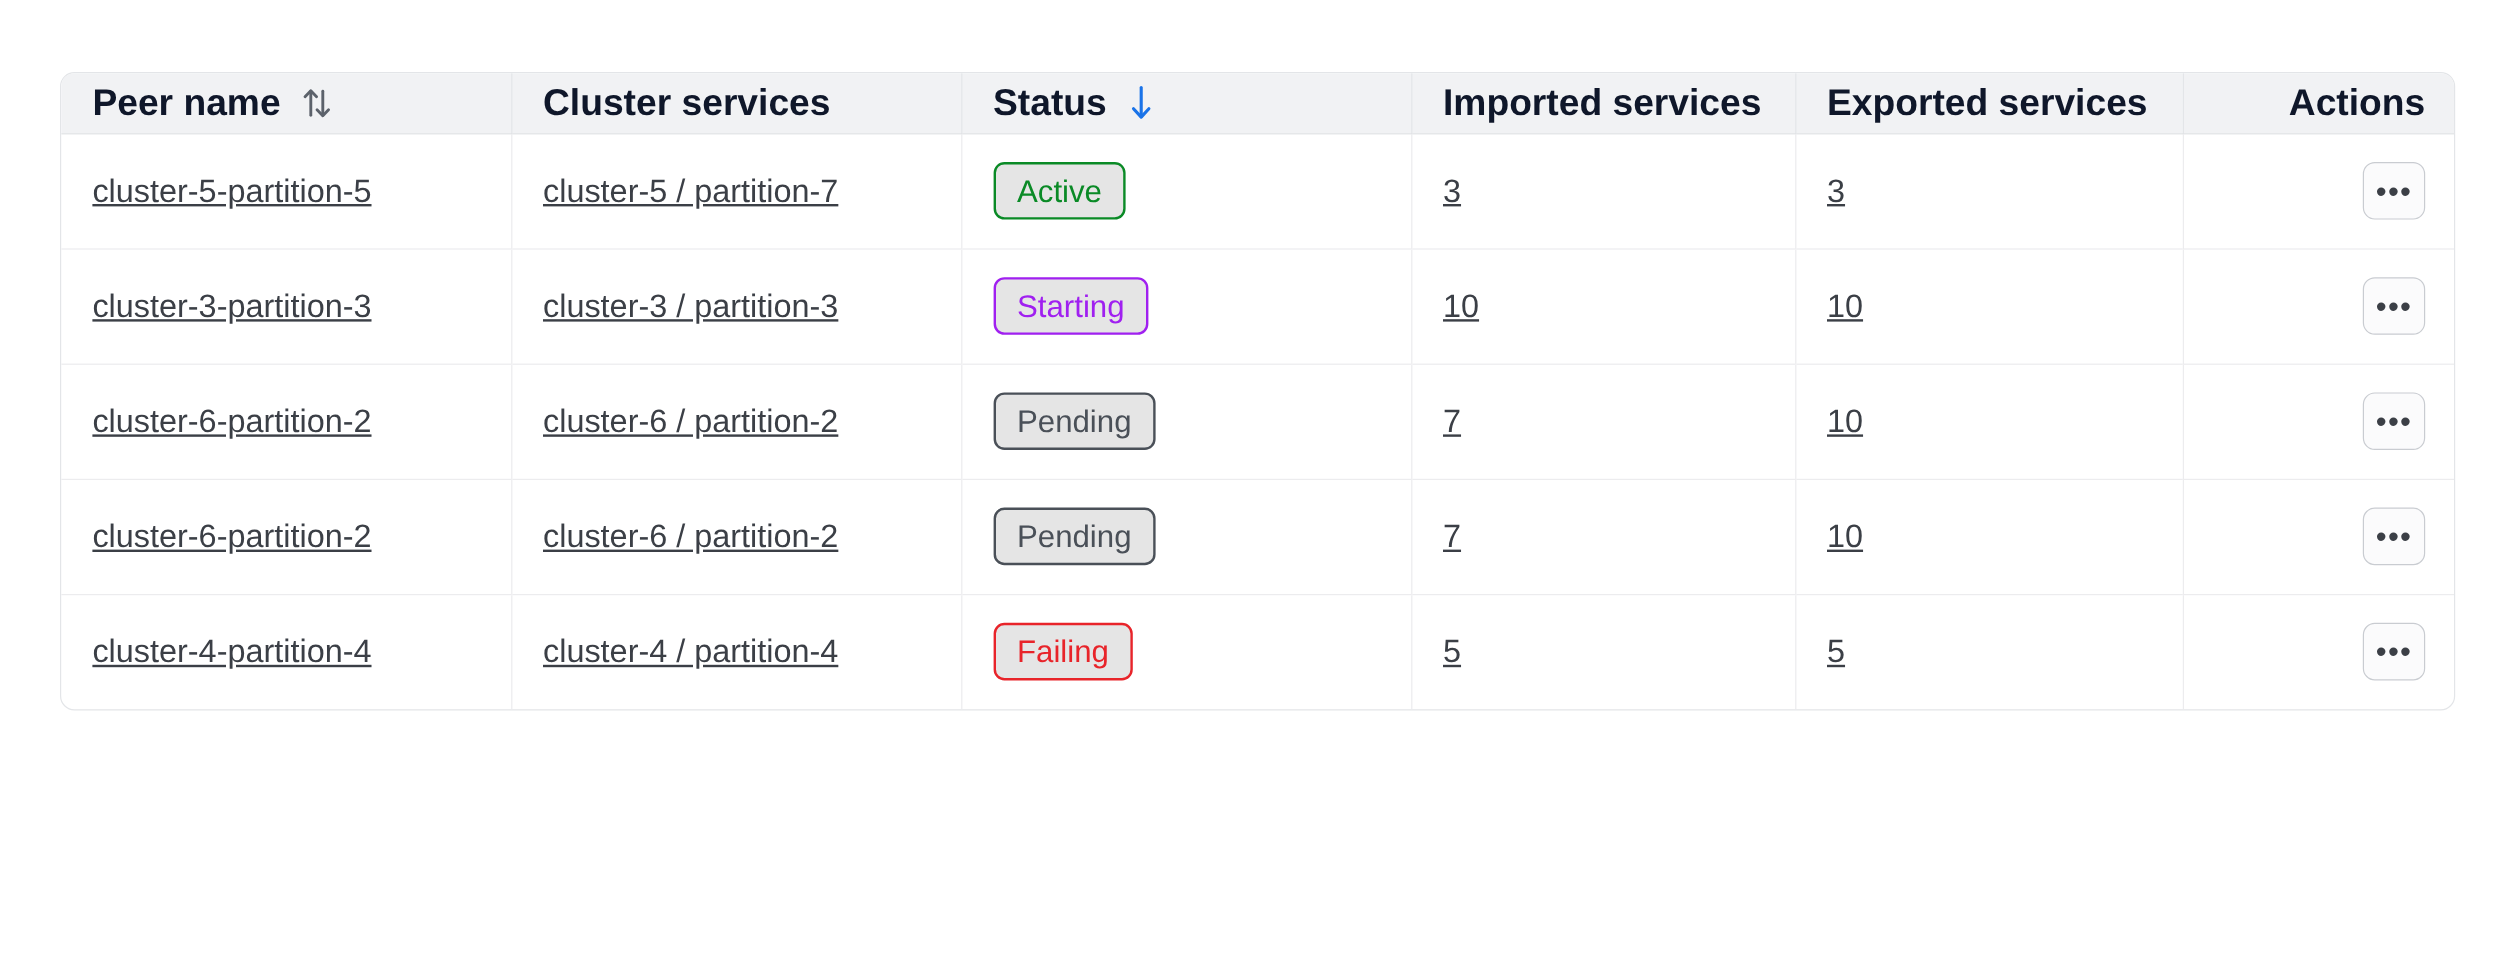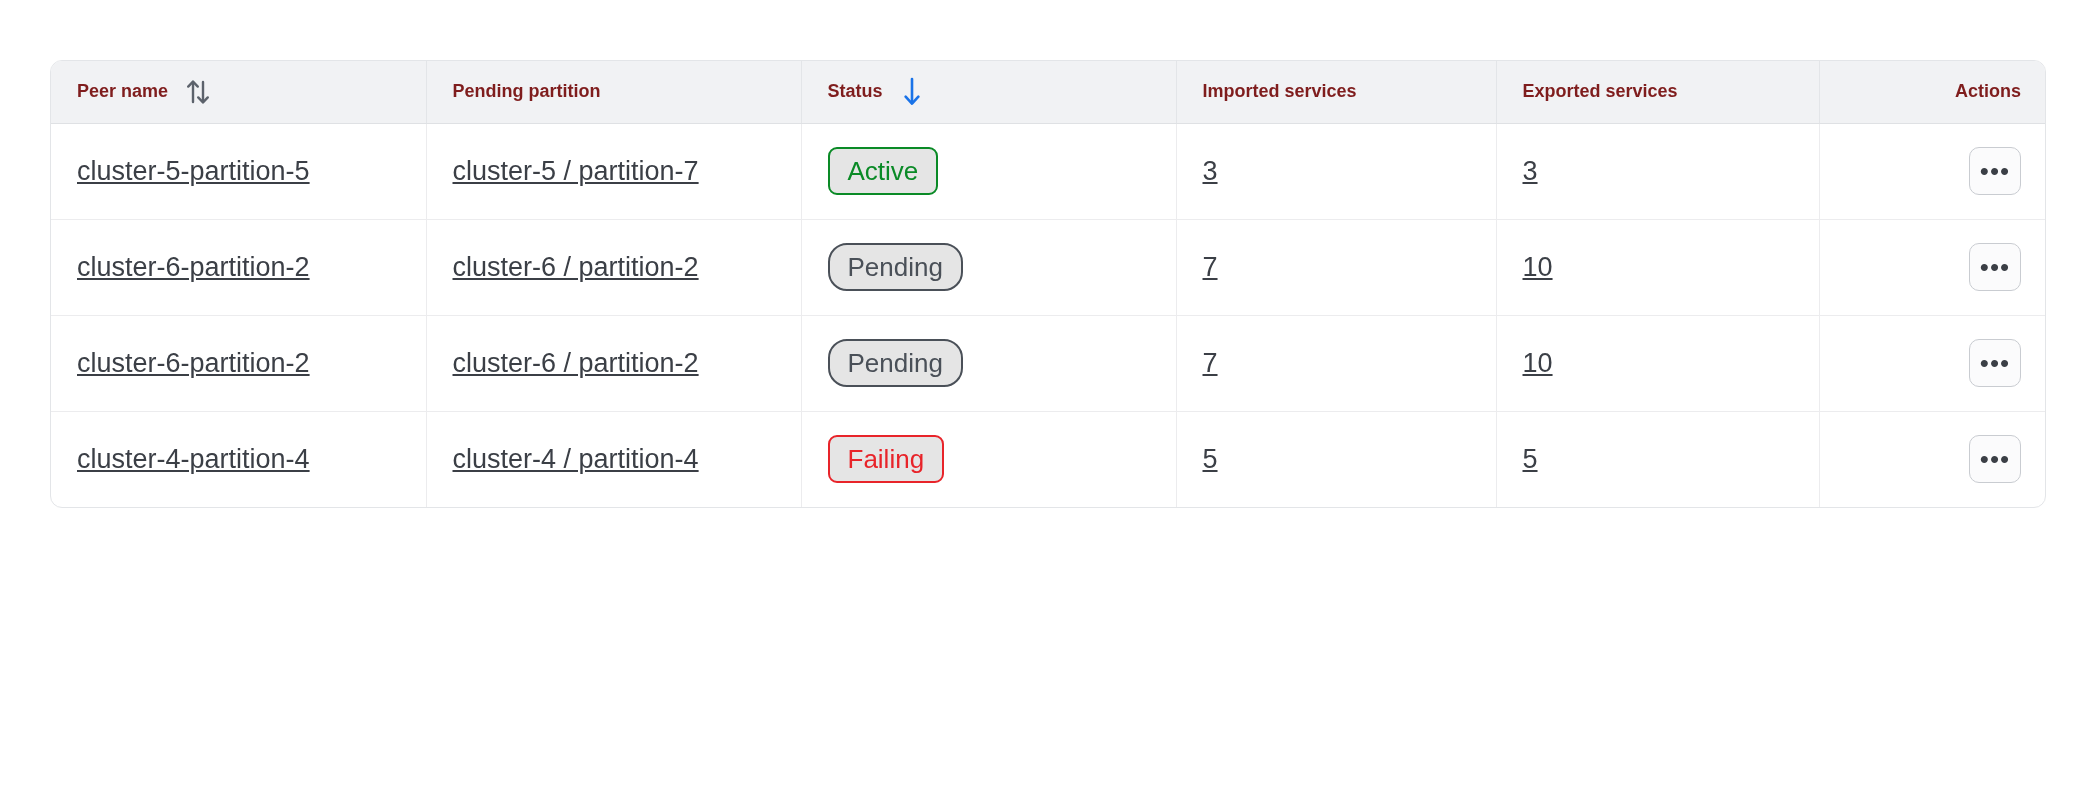--- a/index.html
+++ b/index.html
@@ -34,27 +34,27 @@
   }
 
   table.peers {
     width: 100%;
     border-collapse: collapse;
     table-layout: fixed;
   }
 
   table.peers thead th {
     background: #f1f2f4;
-    height: 62px;
+    height: 50px;
     padding: 0 26px;
     text-align: left;
     vertical-align: middle;
-    font-size: 18px;
+    font-size: 31px;
     font-weight: 700;
-    color: #7f1d1d;
+    color: #0f172a;
     border-right: 1px solid #e3e5e8;
     border-bottom: 1px solid #dfe1e4;
     box-sizing: border-box;
     white-space: nowrap;
   }
   table.peers thead th:last-child {
     border-right: none;
     text-align: right;
   }
 
@@ -110,21 +110,21 @@
     border-radius: 9px;
     border: 2px solid currentColor;
     font-size: 26px;
     font-weight: 400;
     line-height: 1;
     background: #e5e5e5;
     box-sizing: border-box;
   }
   .badge-active   { color: #0a8a26; }
   .badge-starting { color: #a020f0; }
-  .badge-pending  { color: #4a5058; border-radius: 19px; }
+  .badge-pending  { color: #4a5058; }
   .badge-failing  { color: #e8242a; }
 
   .actions-btn {
     display: inline-flex;
     align-items: center;
     justify-content: center;
     width: 52px;
     height: 48px;
     border: 1px solid #c9ccd1;
     border-radius: 10px;
@@ -169,21 +169,21 @@
                     <path d="M4.2 10.6 L9 5.6 L13.8 10.6"></path>
                     <path d="M19 6 L19 26"></path>
                     <path d="M14.2 21.4 L19 26.4 L23.8 21.4"></path>
                   </g>
                 </svg>
               </span>
             </span>
           </th>
           <th>
             <span class="th-inner">
-              <span>Pending partition</span>
+              <span>Cluster services</span>
             </span>
           </th>
           <th>
             <span class="th-inner">
               <span>Status</span>
               <span class="sort-icon">
                 <svg width="26" height="34" viewBox="0 0 26 34" aria-hidden="true">
                   <g stroke="#1a73e8" stroke-width="2.6" fill="none" stroke-linecap="round" stroke-linejoin="round">
                     <path d="M13 4 L13 28"></path>
                     <path d="M6.6 21.6 L13 28.6 L19.4 21.6"></path>
@@ -219,20 +219,34 @@
           </td>
           <td>3</td>
           <td>3</td>
           <td>
             <button class="actions-btn">
               <span class="dots">•••</span>
             </button>
           </td>
         </tr>
 
+        <tr>
+          <td>cluster-3-partition-3</td>
+          <td>cluster-3 / partition-3</td>
+          <td>
+            <span class="badge badge-starting">Starting</span>
+          </td>
+          <td>10</td>
+          <td>10</td>
+          <td>
+            <button class="actions-btn">
+              <span class="dots">•••</span>
+            </button>
+          </td>
+        </tr>
 
         <tr>
           <td>cluster-6-partition-2</td>
           <td>cluster-6 / partition-2</td>
           <td>
             <span class="badge badge-pending">Pending</span>
           </td>
           <td>7</td>
           <td>10</td>
           <td>

